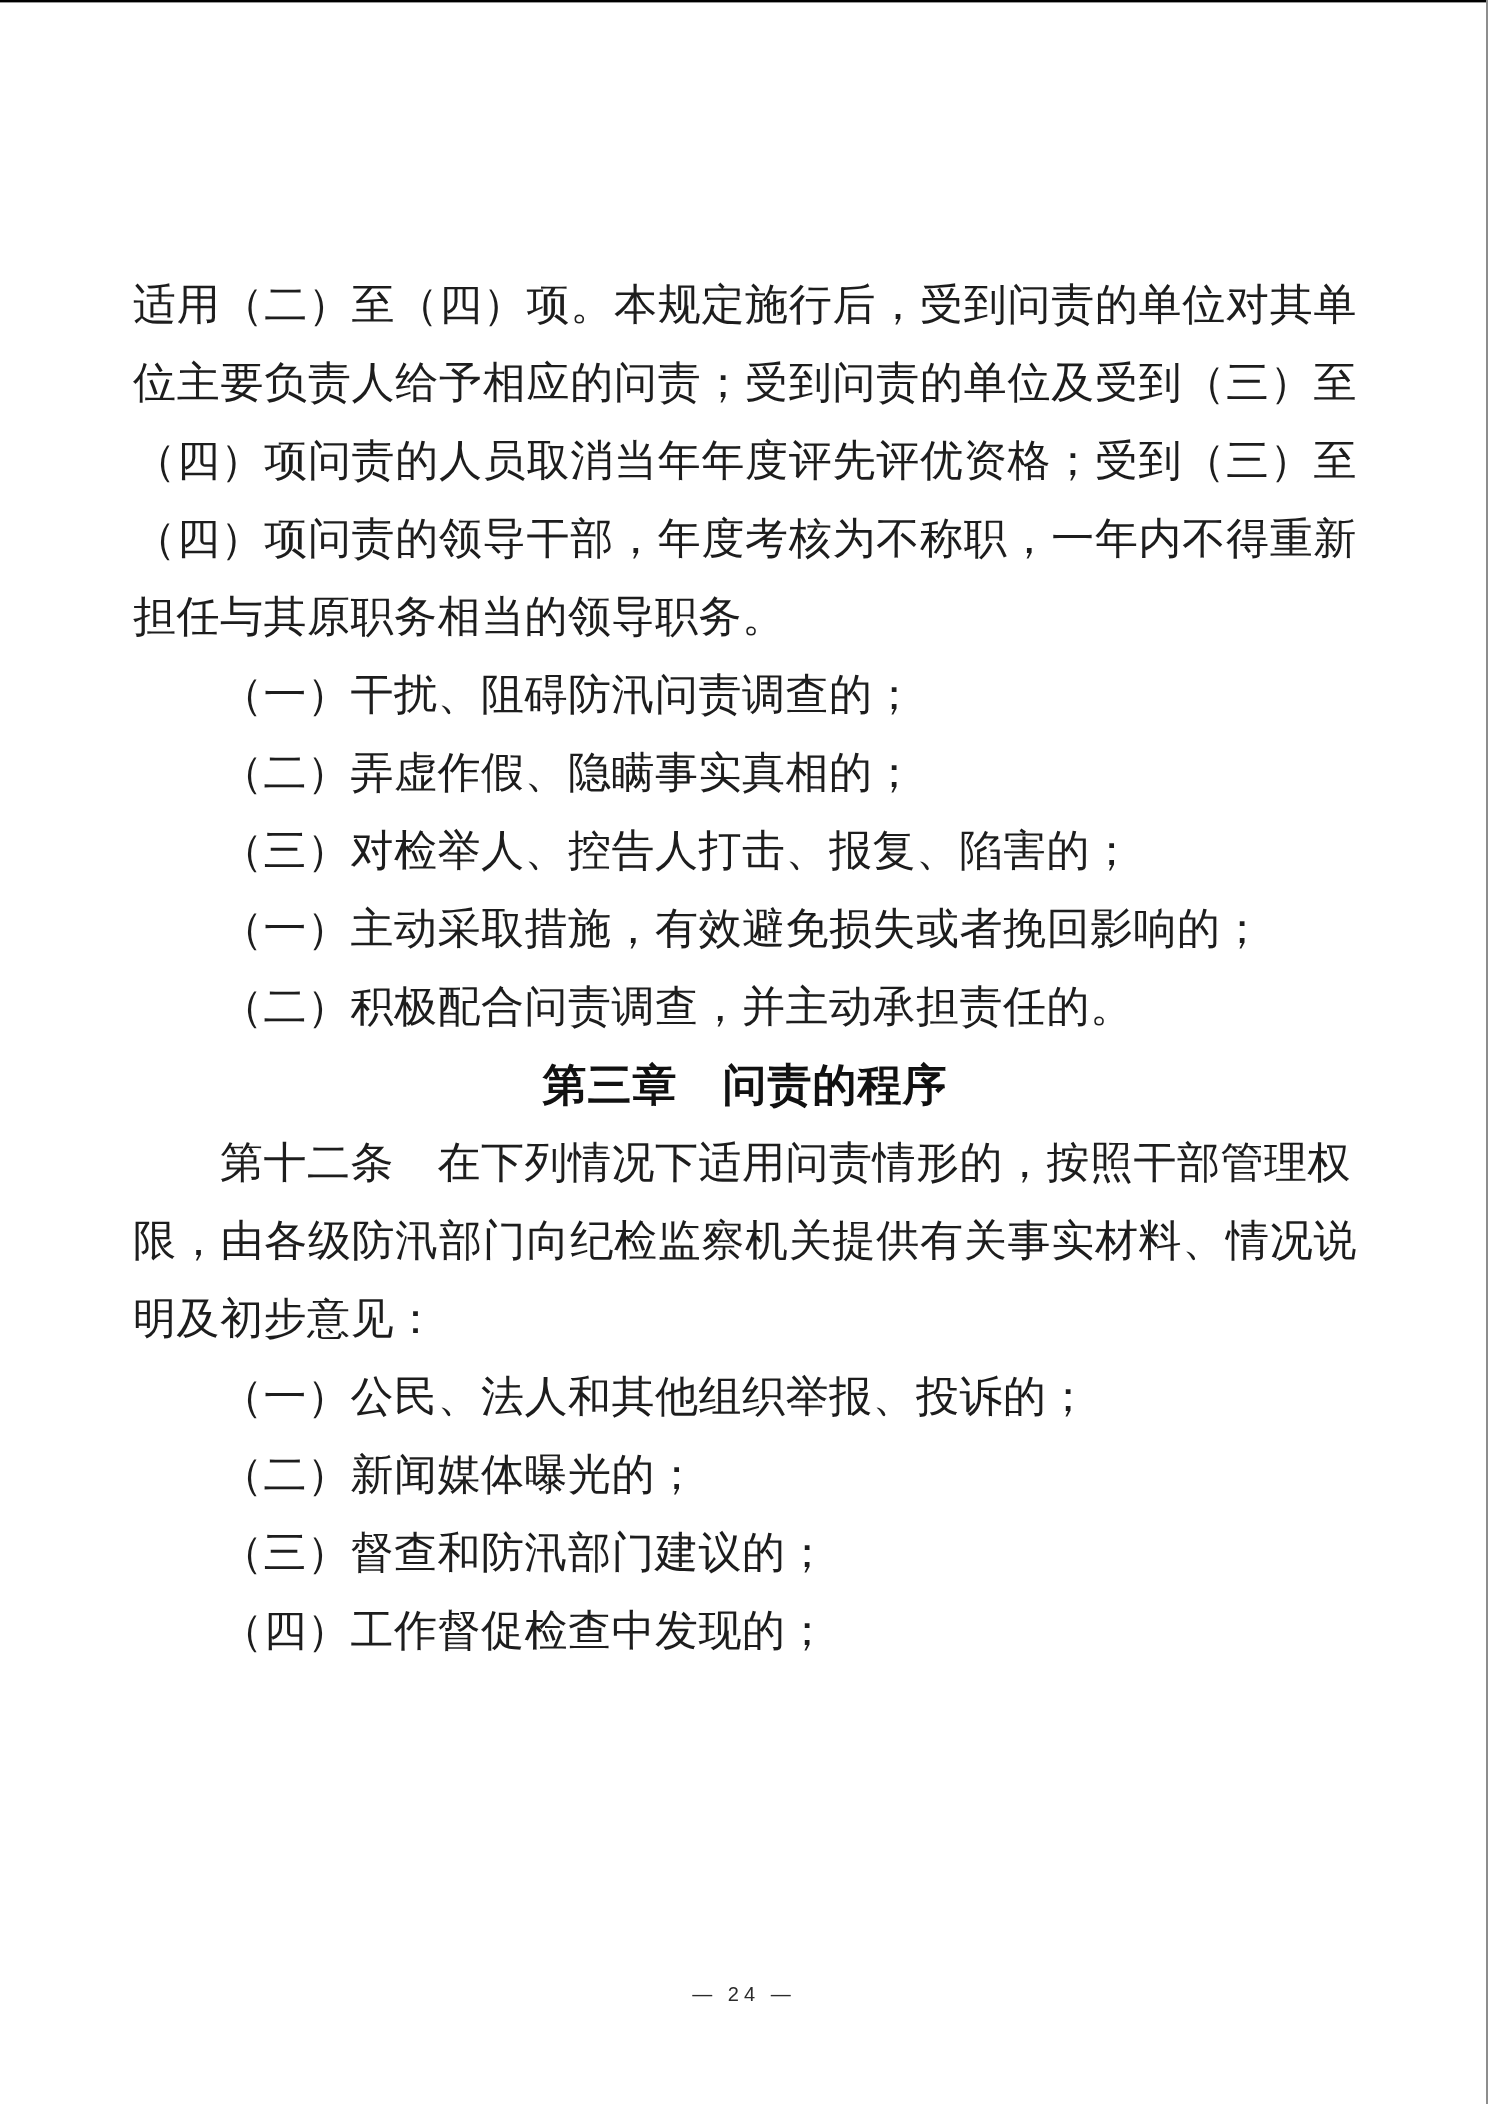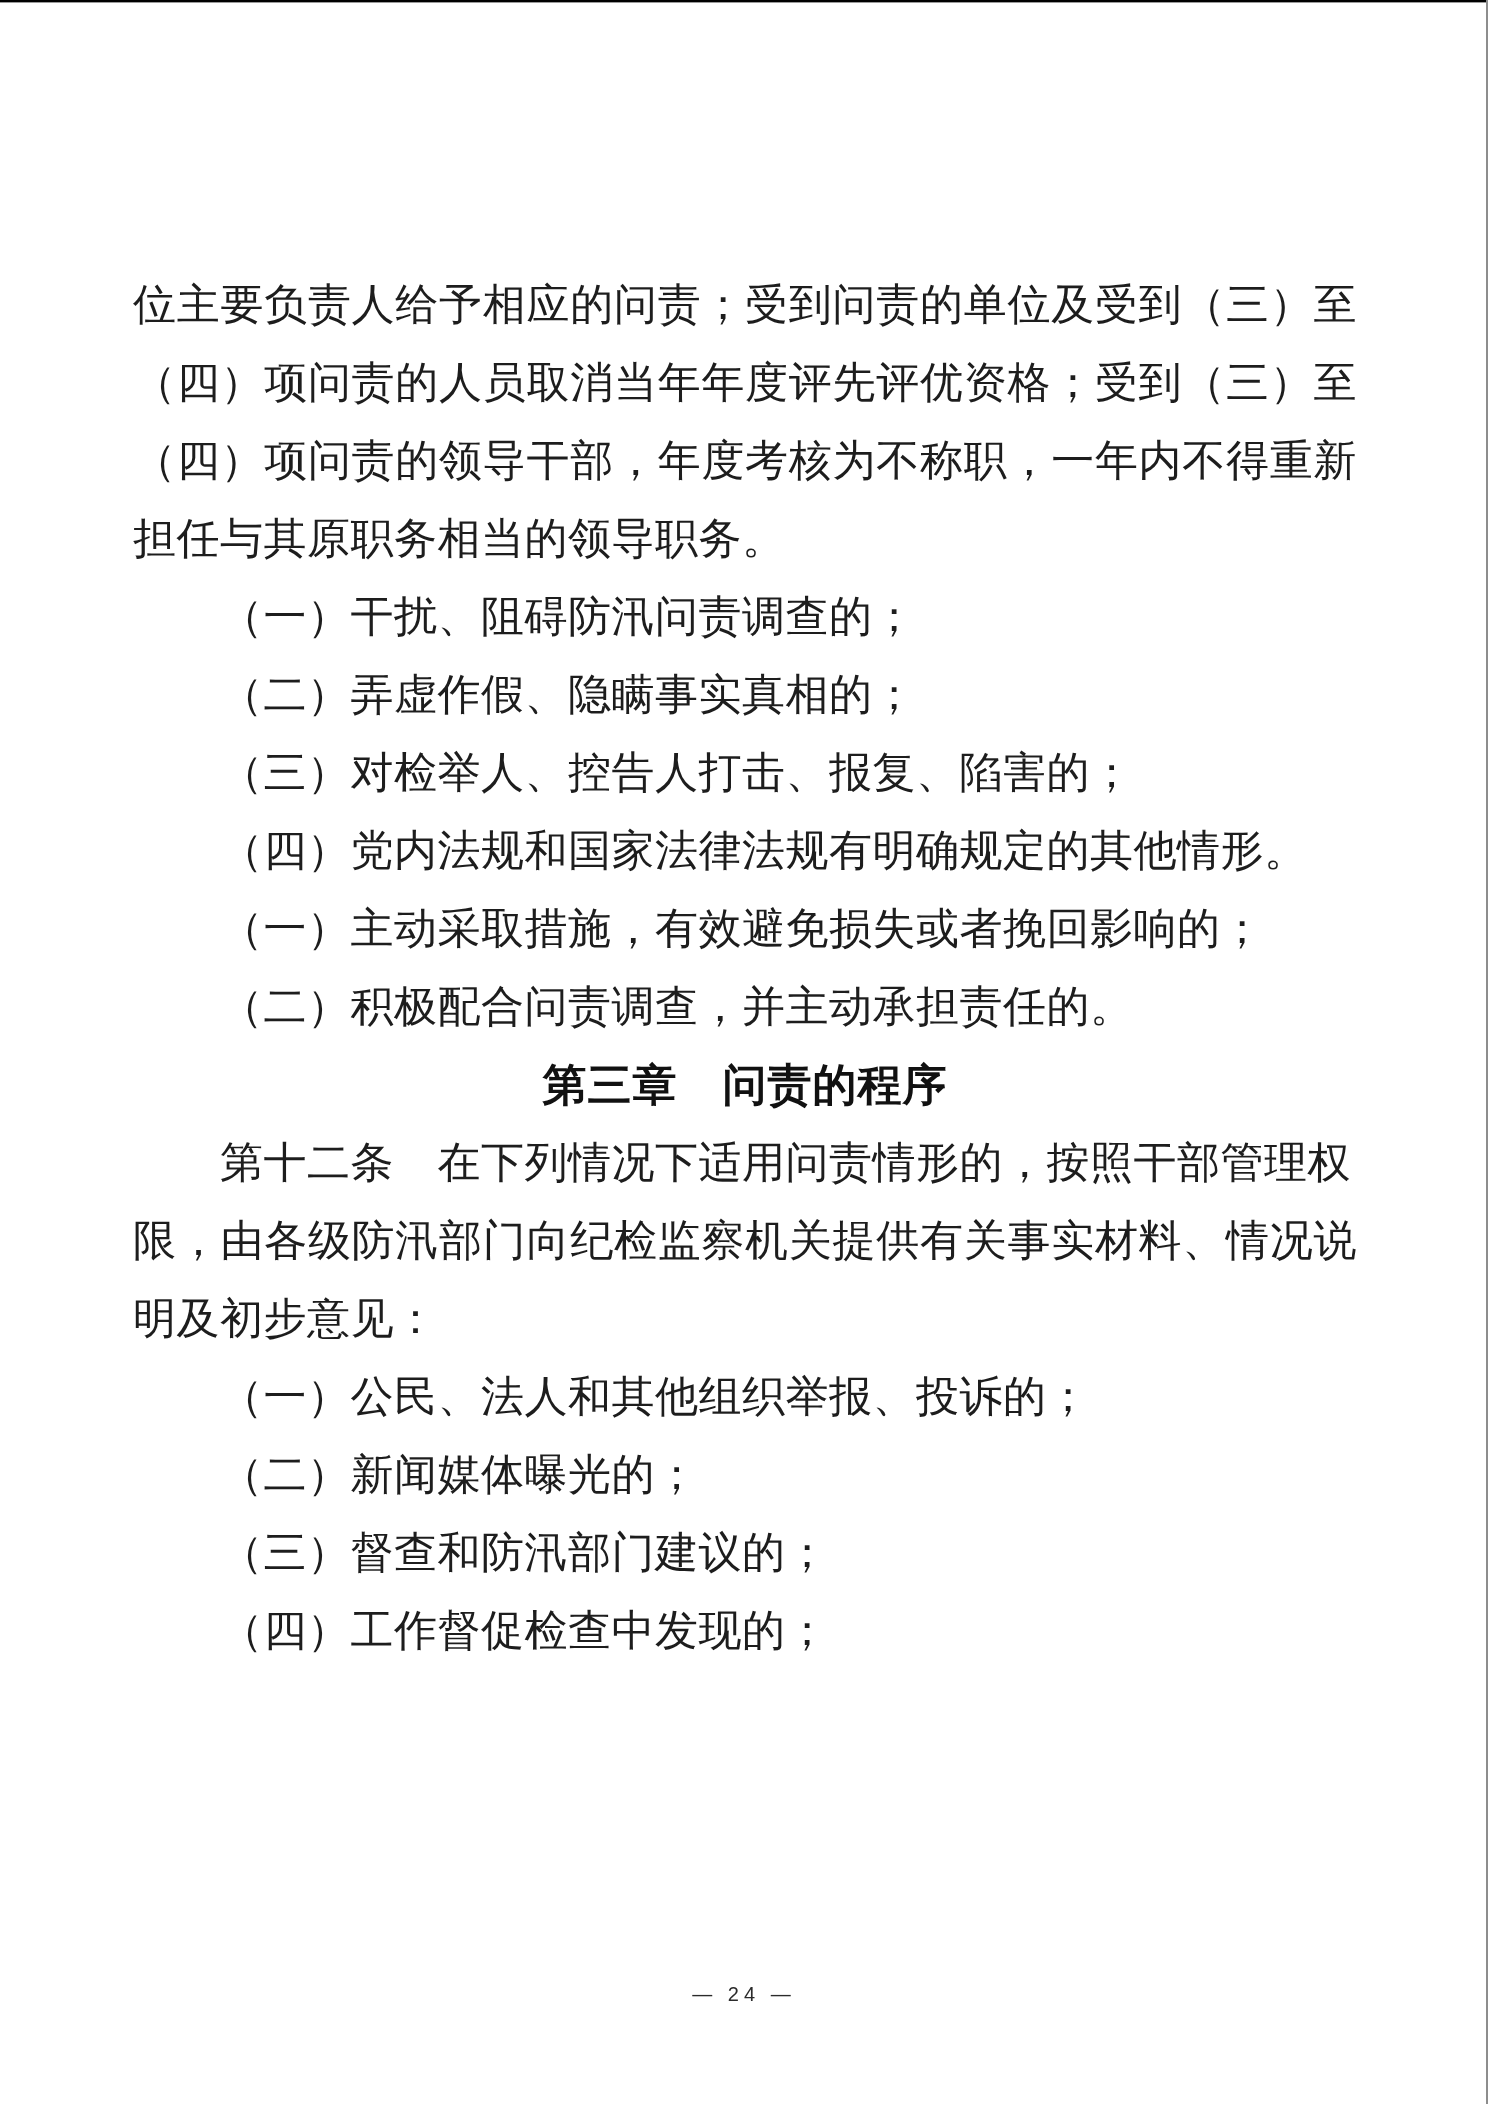--- a/index.html
+++ b/index.html
@@ -67,28 +67,28 @@
     font-family: "Liberation Sans", "DejaVu Sans", sans-serif;
   }
 </style>
 </head>
 <body>
 
 <div class="page">
   <div class="top-bar"></div>
   <div class="right-bar"></div>
   <main class="doc-body">
+      <div class="line justify">适用（二）至（四）项。本规定施行后，受到问责的单位对其单</div>
       <div class="line justify">位主要负责人给予相应的问责；受到问责的单位及受到（三）至</div>
       <div class="line justify">（四）项问责的人员取消当年年度评先评优资格；受到（三）至</div>
       <div class="line justify">（四）项问责的领导干部，年度考核为不称职，一年内不得重新</div>
       <div class="line plain">担任与其原职务相当的领导职务。</div>
       <div class="line indent">（一）干扰、阻碍防汛问责调查的；</div>
       <div class="line indent">（二）弄虚作假、隐瞒事实真相的；</div>
       <div class="line indent">（三）对检举人、控告人打击、报复、陷害的；</div>
-      <div class="line indent">（四）党内法规和国家法律法规有明确规定的其他情形。</div>
       <div class="line indent">（一）主动采取措施，有效避免损失或者挽回影响的；</div>
       <div class="line indent">（二）积极配合问责调查，并主动承担责任的。</div>
       <div class="line heading">第三章　问责的程序</div>
       <div class="line indent">第十二条　在下列情况下适用问责情形的，按照干部管理权</div>
       <div class="line justify">限，由各级防汛部门向纪检监察机关提供有关事实材料、情况说</div>
       <div class="line plain">明及初步意见：</div>
       <div class="line indent">（一）公民、法人和其他组织举报、投诉的；</div>
       <div class="line indent">（二）新闻媒体曝光的；</div>
       <div class="line indent">（三）督查和防汛部门建议的；</div>
       <div class="line indent">（四）工作督促检查中发现的；</div>

